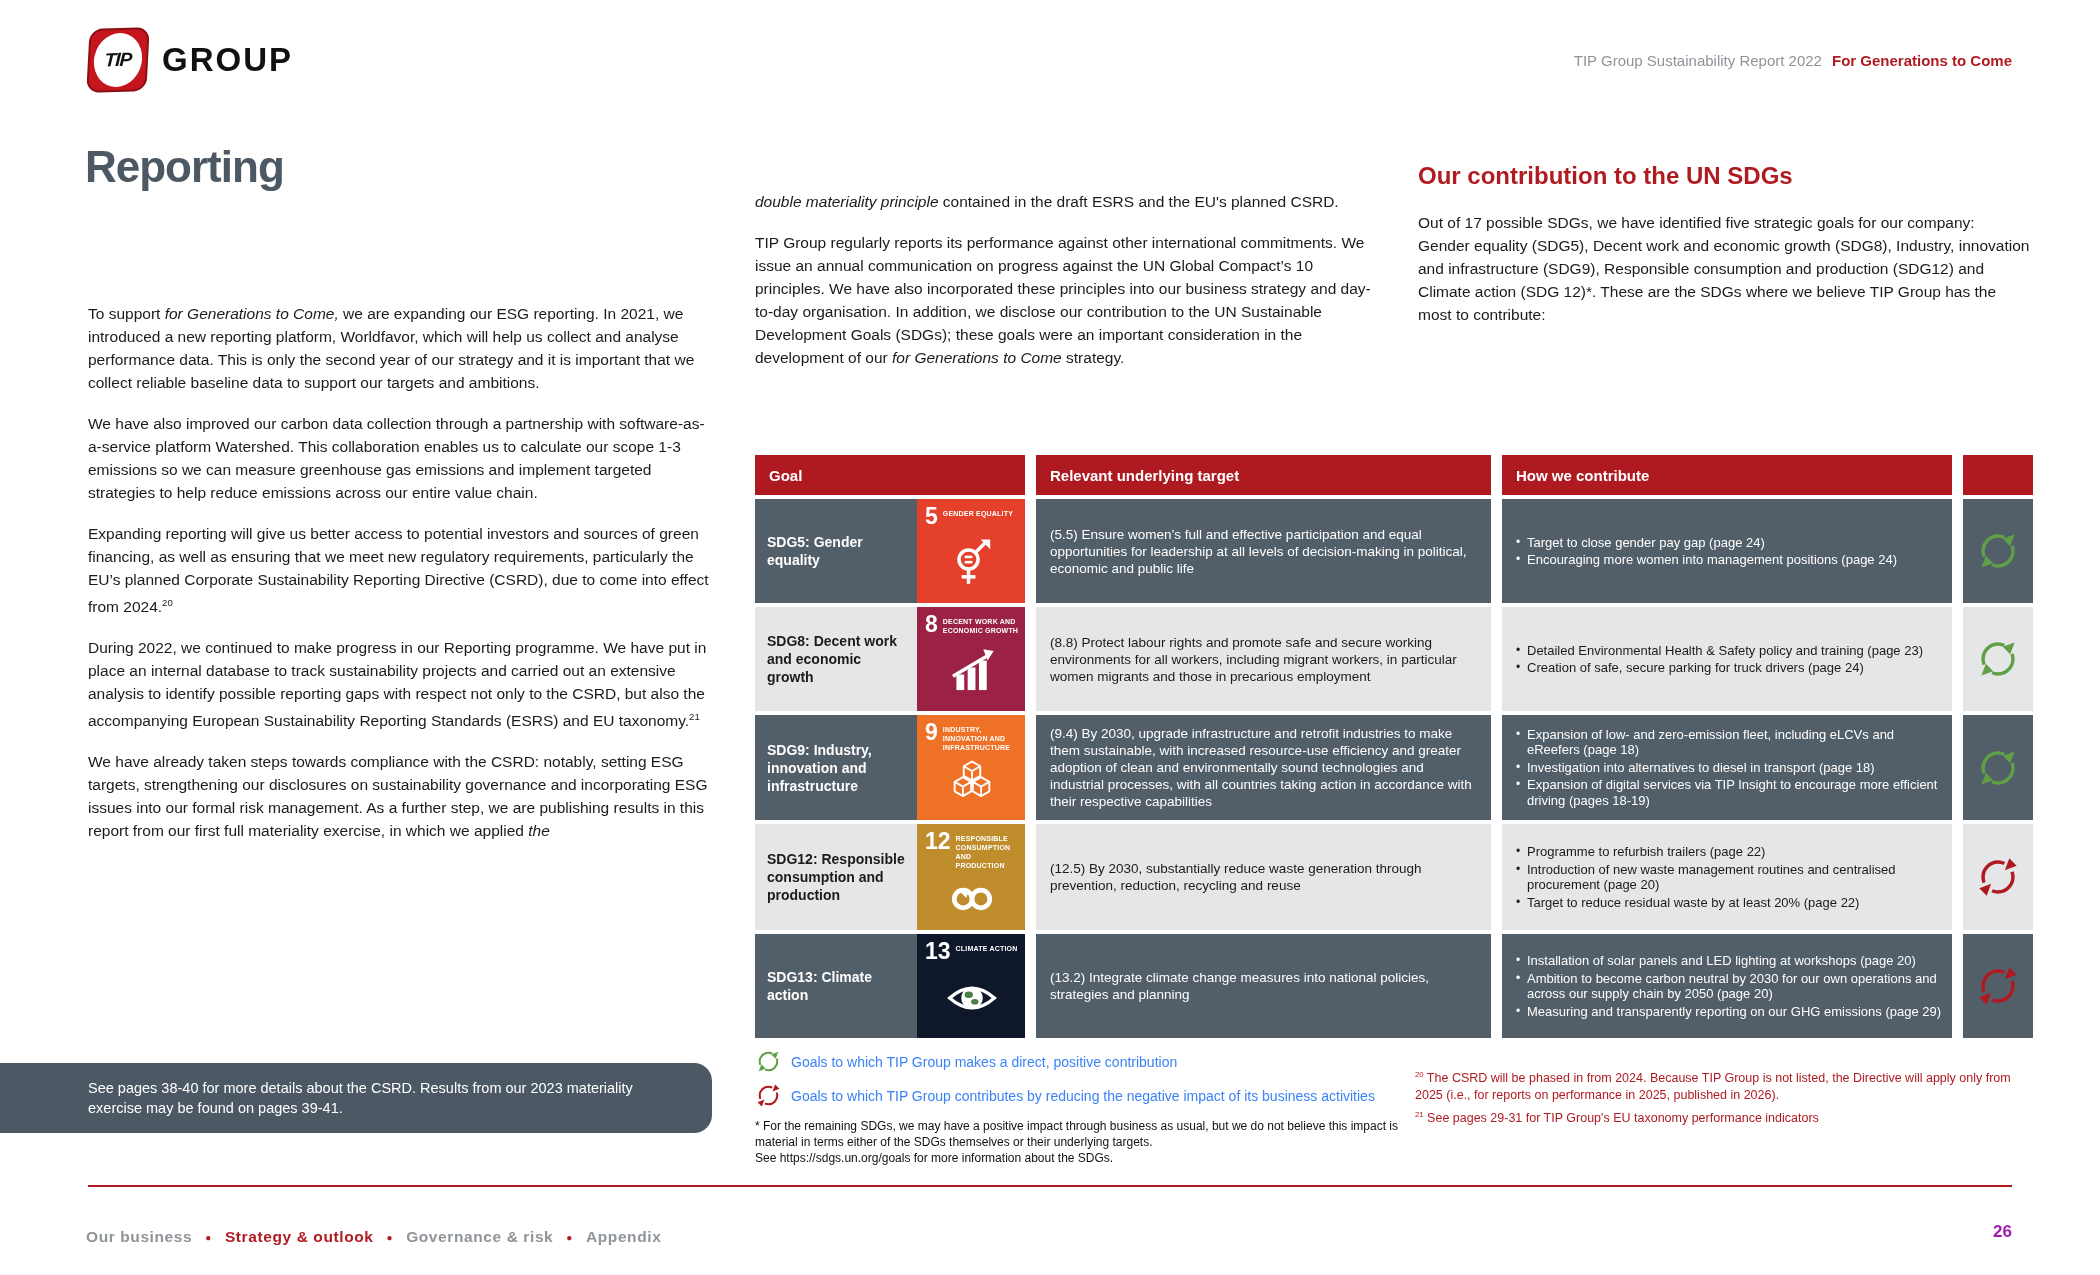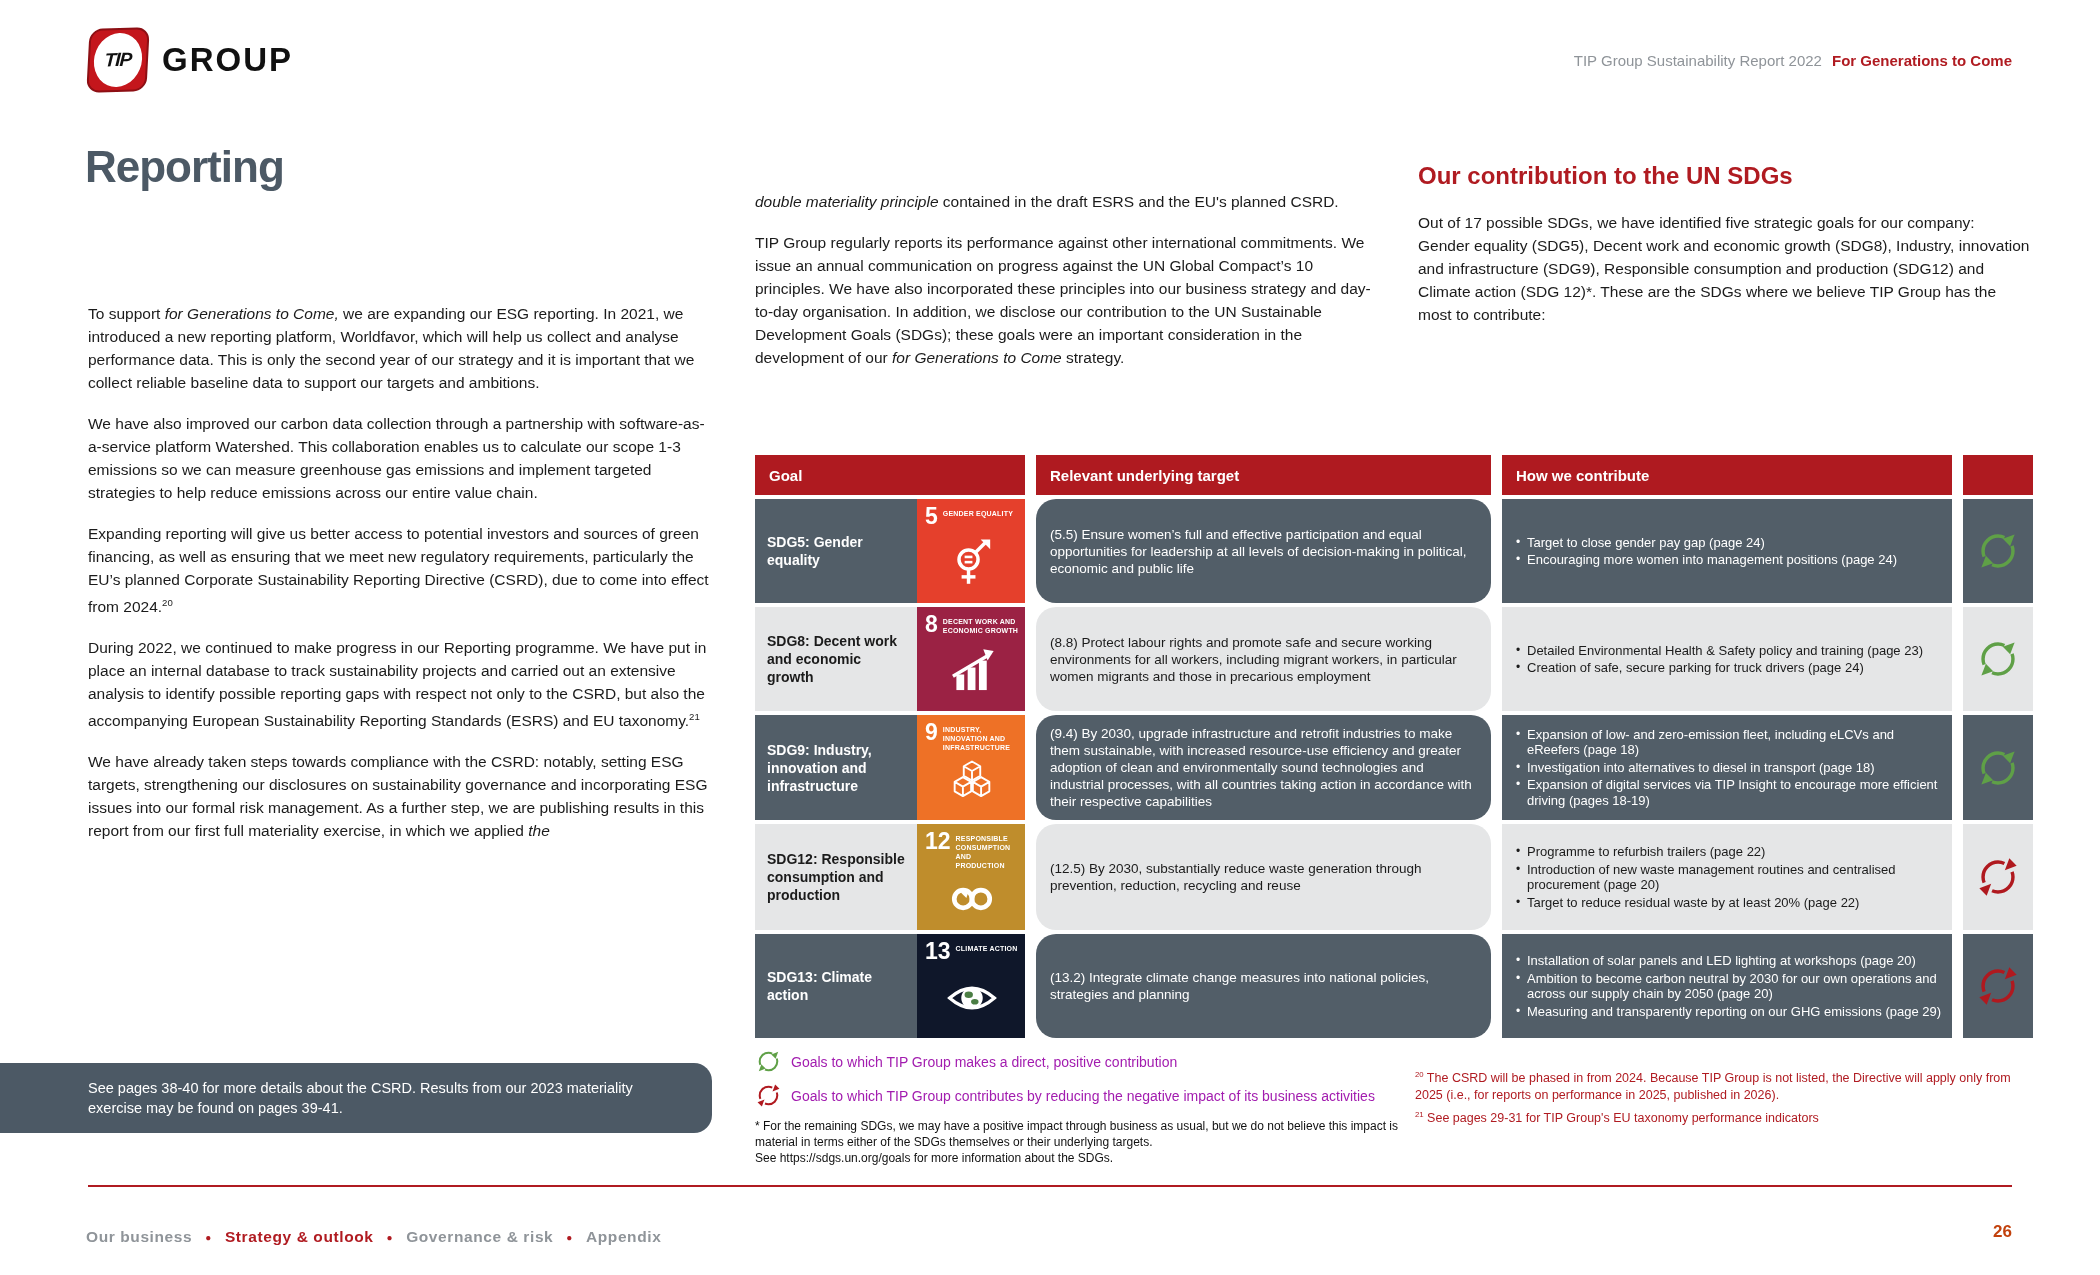--- a/index.html
+++ b/index.html
@@ -39,43 +39,43 @@
   .hcell{background:var(--table-header-red);color:#fff;font-weight:bold;font-size:15px;padding:0 14px;display:flex;align-items:center;height:40px;}
   .cell.dark{background:var(--row-dark);color:#fff;}
   .cell.light{background:var(--row-light);color:#1B1B1B;}
   .goal-cell{display:flex;min-height:104px;}
   .goal-label{flex:1;font-weight:bold;font-size:14px;line-height:18px;padding:12px;align-self:center;}
   .sdg-tile{width:108px;flex-shrink:0;color:#fff;padding:7px 6px 4px 8px;display:flex;flex-direction:column;}
   .tile-head{display:flex;gap:5px;}
   .tile-num{font-size:23px;font-weight:bold;line-height:21px;}
   .tile-title{font-size:7px;font-weight:bold;line-height:9px;padding-top:3px;letter-spacing:0.2px;}
   .tile-picto{flex:1;display:flex;align-items:center;justify-content:center;}
-  .target-cell{display:flex;align-items:center;font-size:13.5px;line-height:17px;min-height:104px;border-radius:20px;}
+  .target-cell{display:flex;align-items:center;font-size:13.5px;line-height:17px;min-height:104px;}
   .target-cell p{margin:0;padding:10px 14px;}
   .contrib-cell{display:flex;align-items:center;font-size:13px;line-height:15.5px;min-height:104px;}
   .contrib-cell ul{margin:9px 0;padding:0 10px 0 14px;list-style:none;}
   .contrib-cell li{position:relative;padding-left:11px;margin:2px 0;}
   .contrib-cell li::before{content:"\2022";position:absolute;left:0;font-size:12px;}
   .impact-cell{display:flex;align-items:center;justify-content:center;min-height:104px;}
 
   .below-row{display:flex;margin-top:10px;}
   .legend-block{width:660px;}
-  .legend-item{display:flex;align-items:center;gap:9px;font-size:14px;color:#a21caf;margin-bottom:7px;}
+  .legend-item{display:flex;align-items:center;gap:9px;font-size:14px;color:#3b82f6;margin-bottom:7px;}
   .legend-icon{display:flex;align-items:center;justify-content:center;}
   .star-note{font-size:12px;line-height:16px;margin-top:9px;color:#111;}
   .star-note p{margin:0;}
   .red-notes{width:618px;font-size:12.5px;line-height:17px;color:var(--accent-red);padding-top:18px;}
   .red-notes p{margin:0 0 2px 0;}
 
   
   .footer-line{position:absolute;left:88px;right:88px;top:1185px;height:2px;background:var(--accent-red);}
   .footer-nav{position:absolute;left:86px;top:1228px;display:flex;align-items:center;gap:13px;font-size:15.5px;font-weight:bold;letter-spacing:0.6px;color:#8F9499;}
   .footer-nav .bullet{color:var(--accent-red);font-size:10px;}
   .footer-nav .active{color:var(--accent-red);}
-  .page-num{position:absolute;right:88px;top:1222px;font-size:17px;font-weight:bold;color:#c2410c;}
+  .page-num{position:absolute;right:88px;top:1222px;font-size:17px;font-weight:bold;color:#a21caf;}
 </style>
 </head>
 <body>
 
 <div class="page">
 
   <div class="logo-wrap">
     <div class="logo-mark">
       <div class="logo-oval">
         <span class="logo-tip">TIP</span>

